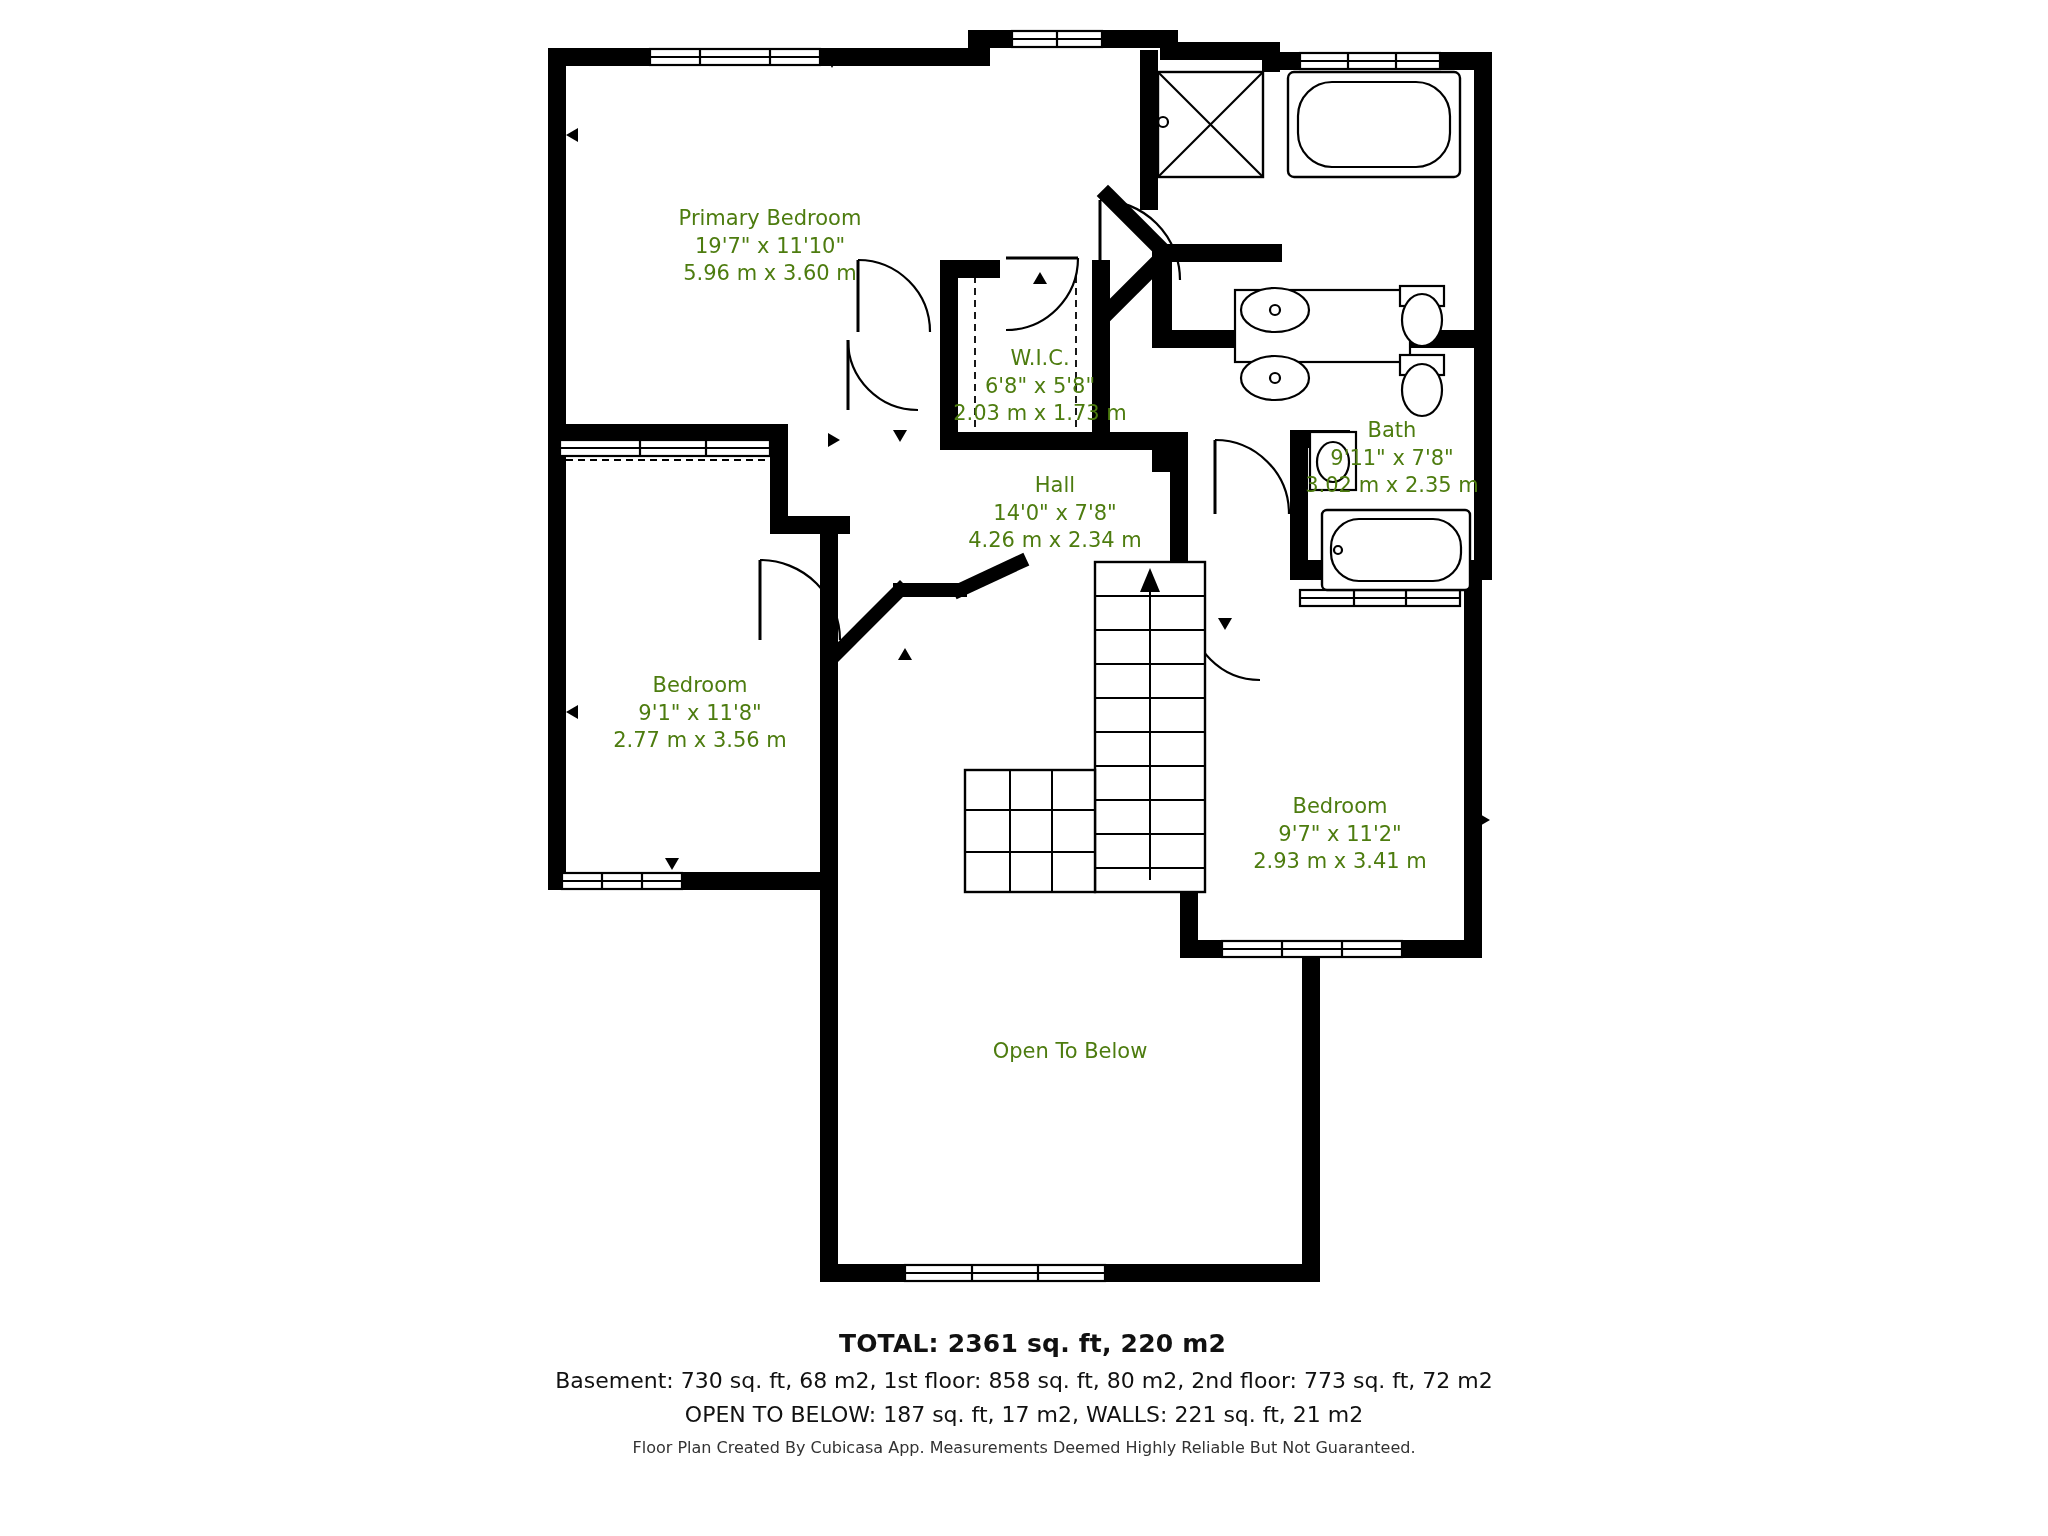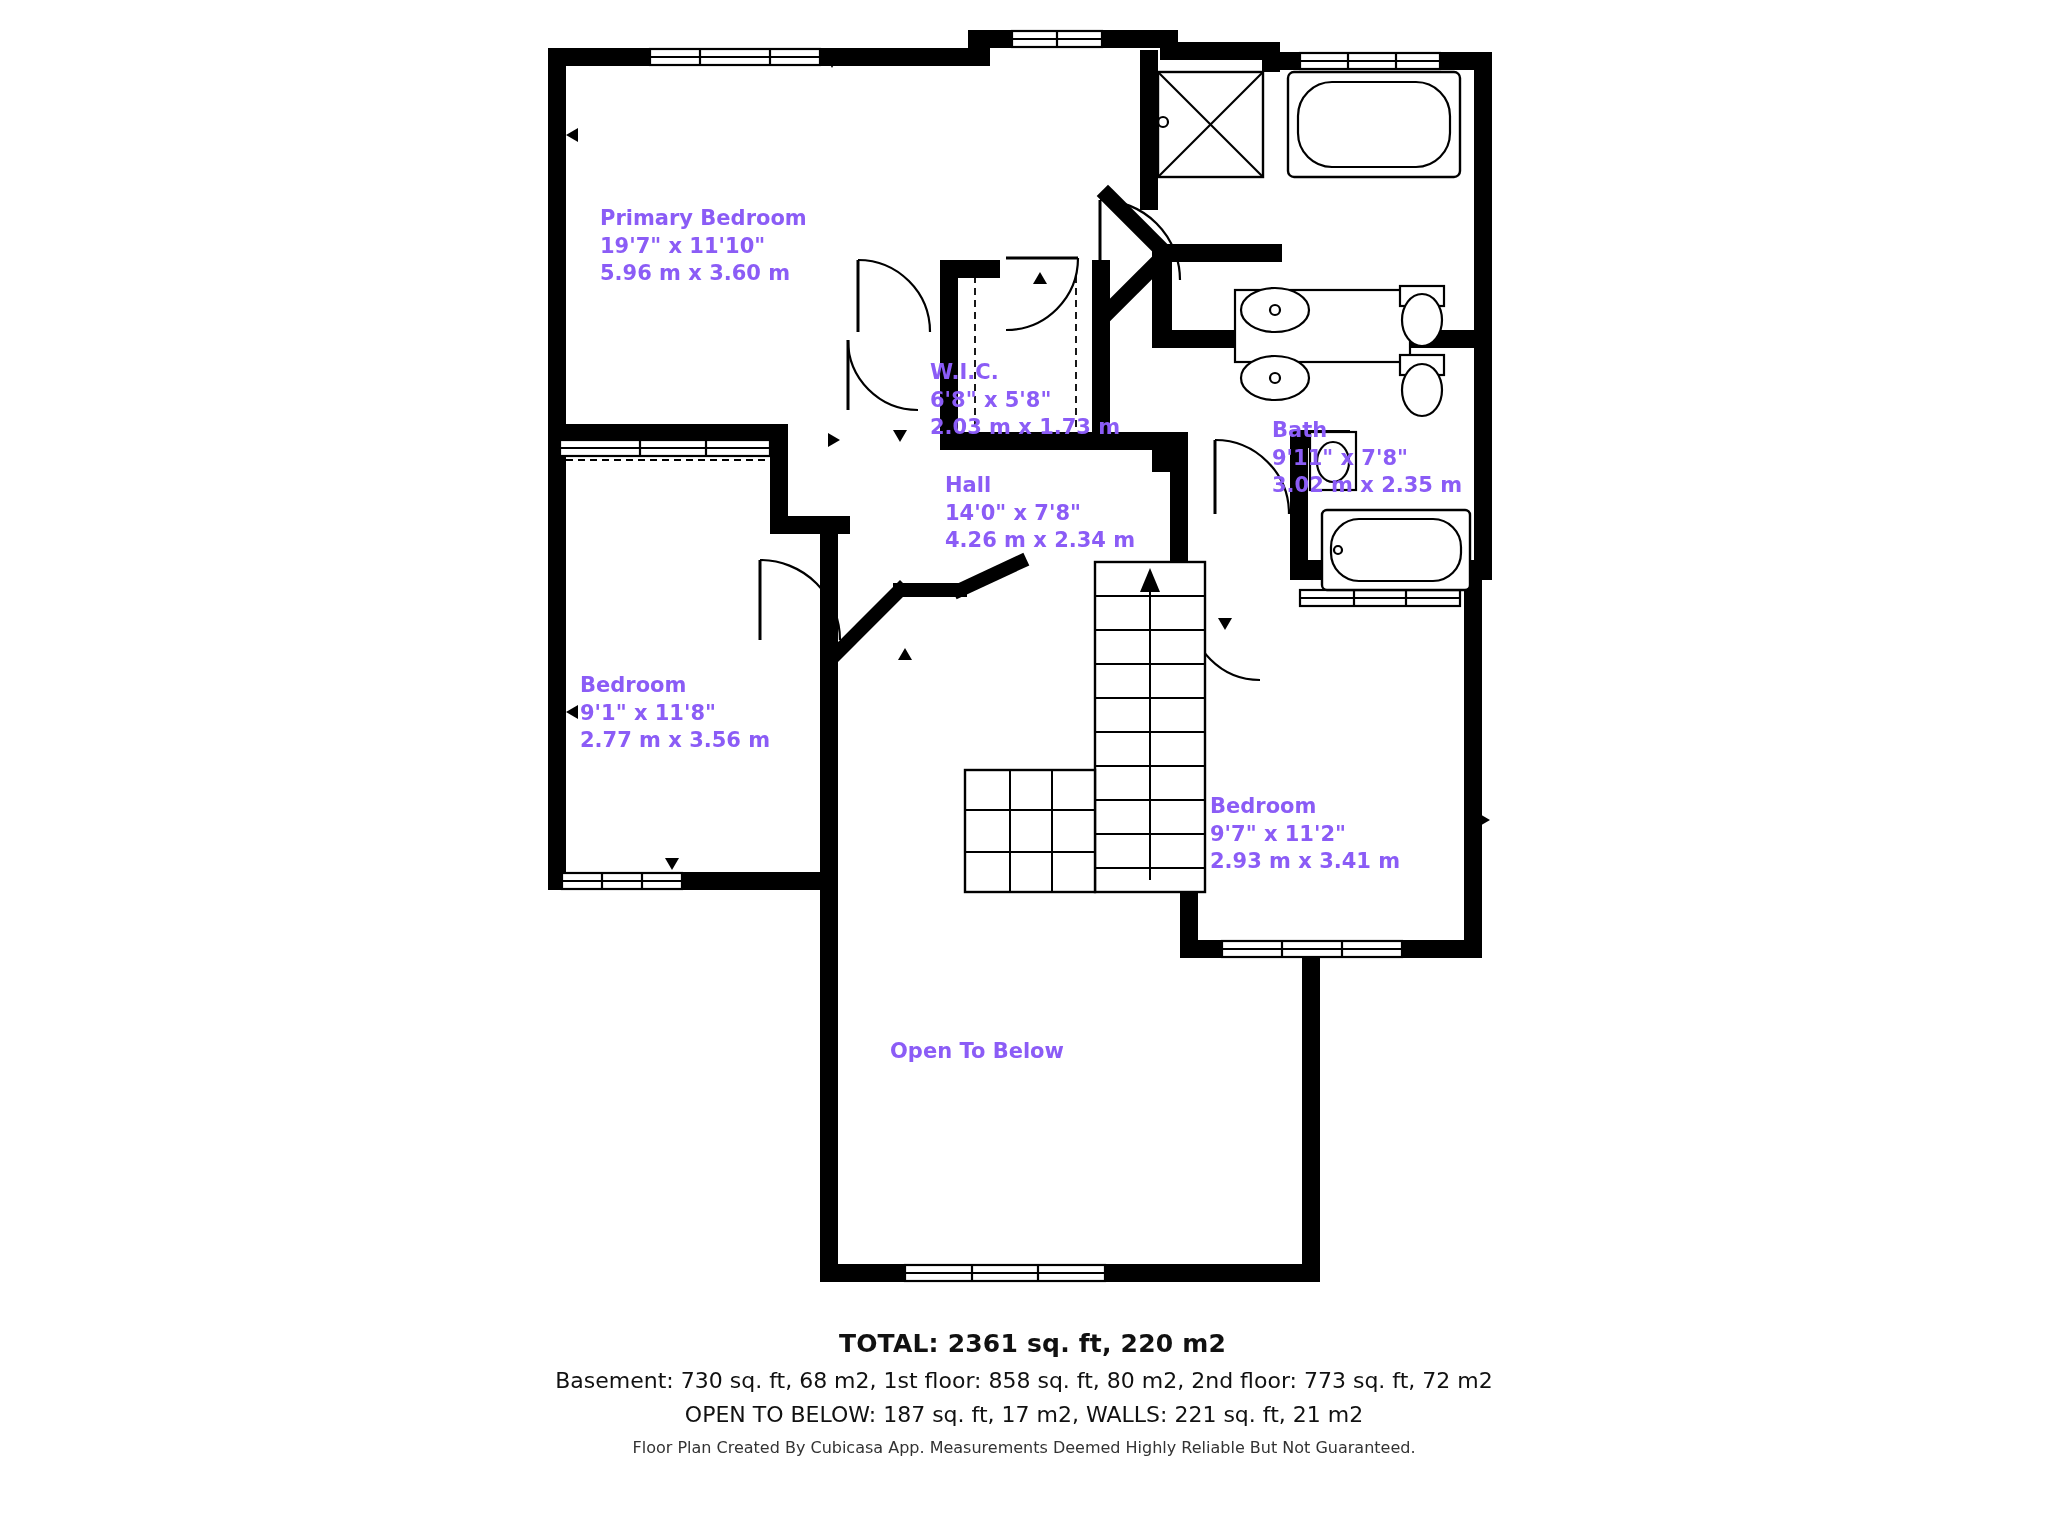--- a/index.html
+++ b/index.html
@@ -21,24 +21,24 @@
     top: 0;
     width: 2048px;
     height: 1320px;
   }
   .wall {
     position: absolute;
     background: #000000;
   }
   .room-label {
     position: absolute;
+    text-align: center;
     line-height: 1.32;
     white-space: nowrap;
-    color: #8b5cf6;
-    font-weight: bold;
+    color: #4d7c0f;
   }
   .room-label .name {
     font-size: 21px;
   }
   .room-label .dim {
     font-size: 21px;
   }
   .label-otb {
     font-size: 21px;
   }
@@ -312,21 +312,21 @@
     </g>
   </svg>
 
   <div class="room-label" style="left:600px;top:205px;width:340px;">
     <div class="name">Primary Bedroom</div>
     <div class="dim">19'7" x 11'10"</div>
     <div class="dim">5.96 m x 3.60 m</div>
   </div>
 
 
-  <div class="room-label" style="left:930px;top:345px;width:220px;margin-top:14px;">
+  <div class="room-label" style="left:930px;top:345px;width:220px;">
     <div class="name">W.I.C.</div>
     <div class="dim">6'8" x 5'8"</div>
     <div class="dim">2.03 m x 1.73 m</div>
   </div>
 
   <div class="room-label" style="left:1272px;top:417px;width:240px;">
     <div class="name">Bath</div>
     <div class="dim">9'11" x 7'8"</div>
     <div class="dim">3.02 m x 2.35 m</div>
   </div>

